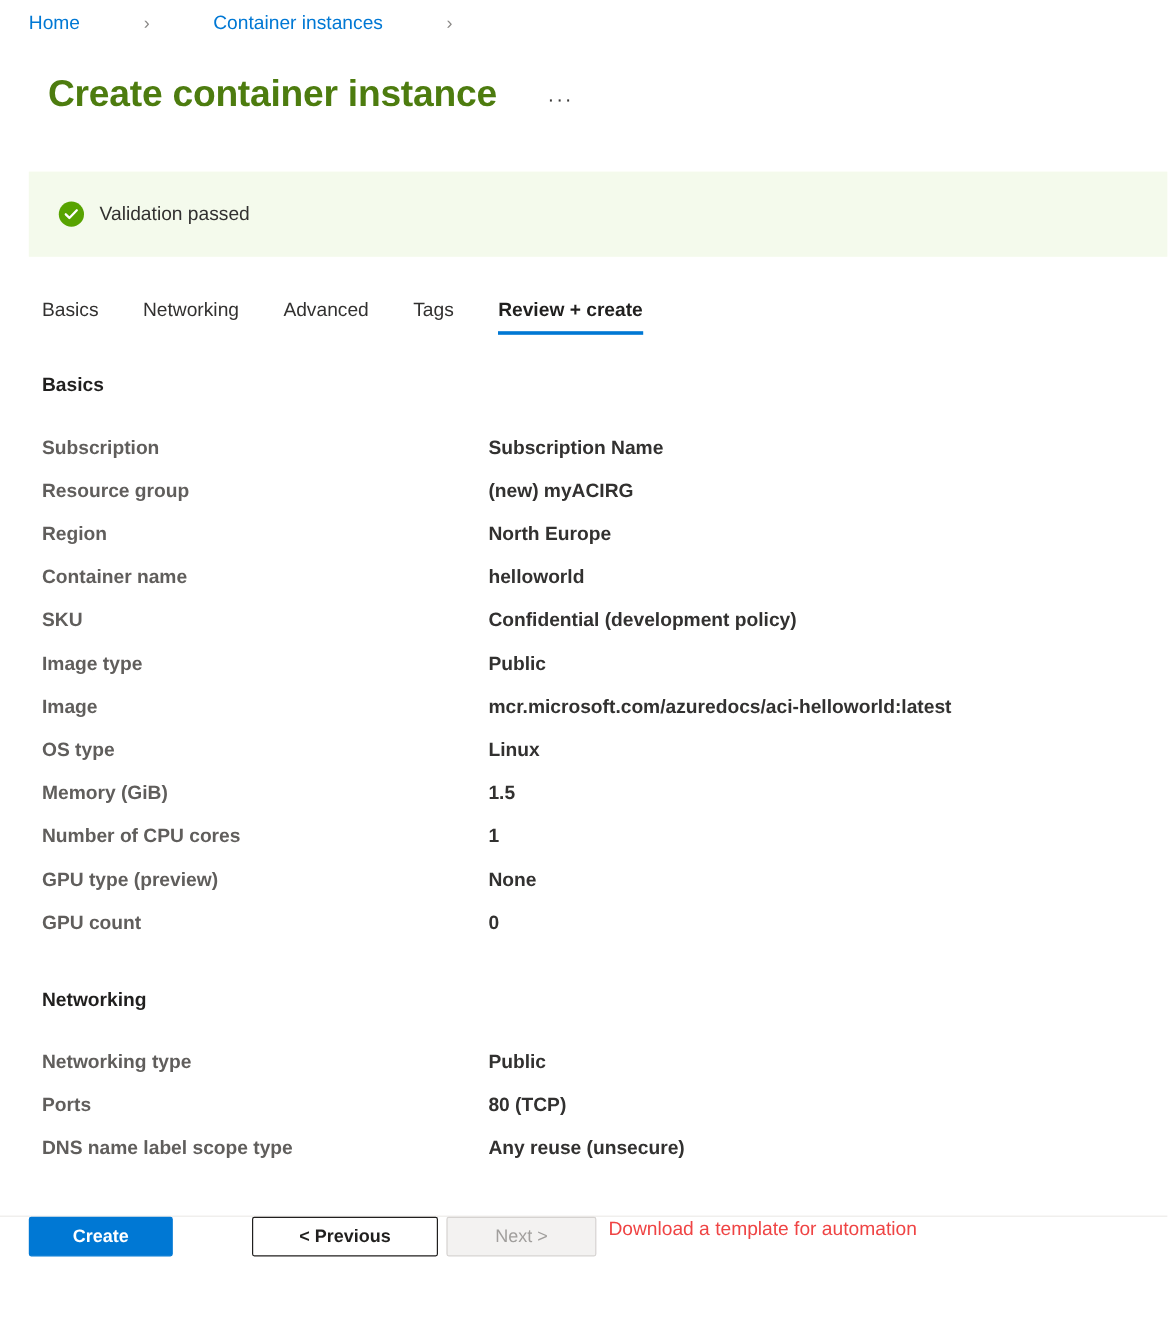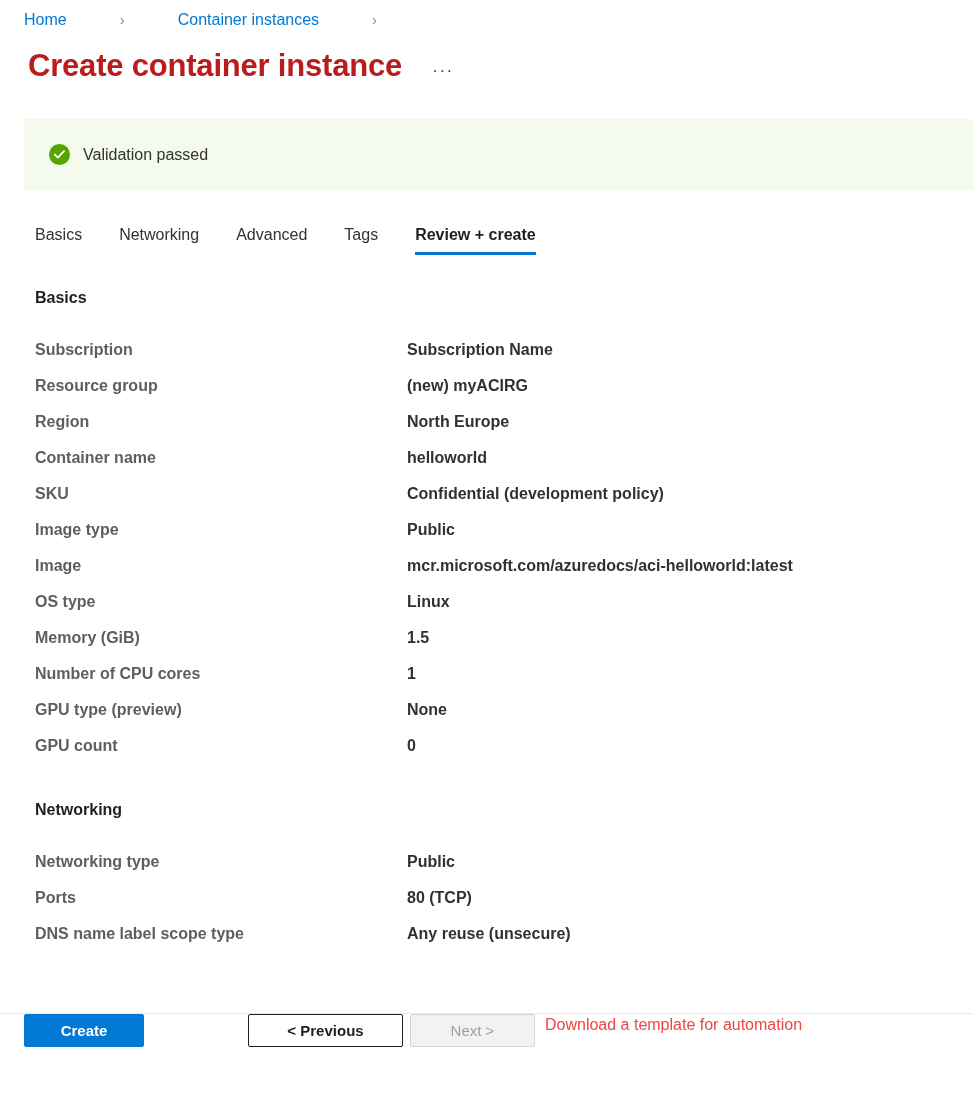--- a/index.html
+++ b/index.html
@@ -44,23 +44,23 @@
   
   .title-row {
     display: flex;
     align-items: center;
     padding: 11px 0 0 24px;
   }
   .page-title {
     font-size: 31px;
     line-height: 40px;
     font-weight: 600;
-    color: #b91c1c;
+    color: #4d7c0f;
     letter-spacing: -0.2px;
-    margin: 4px;
+    margin: 16px;
   }
   .ellipsis-btn {
     margin-left: 24px;
     margin-top: 8px;
     display: inline-flex;
     align-items: center;
     justify-content: center;
     width: 26px;
     height: 26px;
     cursor: pointer;
@@ -197,21 +197,21 @@
     border: 1px solid #0078d4;
     font-weight: 600;
     margin-left: 24px;
     min-width: 120px;
   }
   .btn-previous {
     background: #ffffff;
     color: #201f1e;
     border: 1px solid #201f1e;
     font-weight: 600;
-    margin-left: 104px;
+    margin-left: 66px;
     min-width: 155px;
   }
   .btn-next {
     background: #f3f2f1;
     color: #a19f9d;
     border: 1px solid #d6d3d1;
     font-weight: 400;
     margin-left: 7px;
     min-width: 125px;
     cursor: default;

